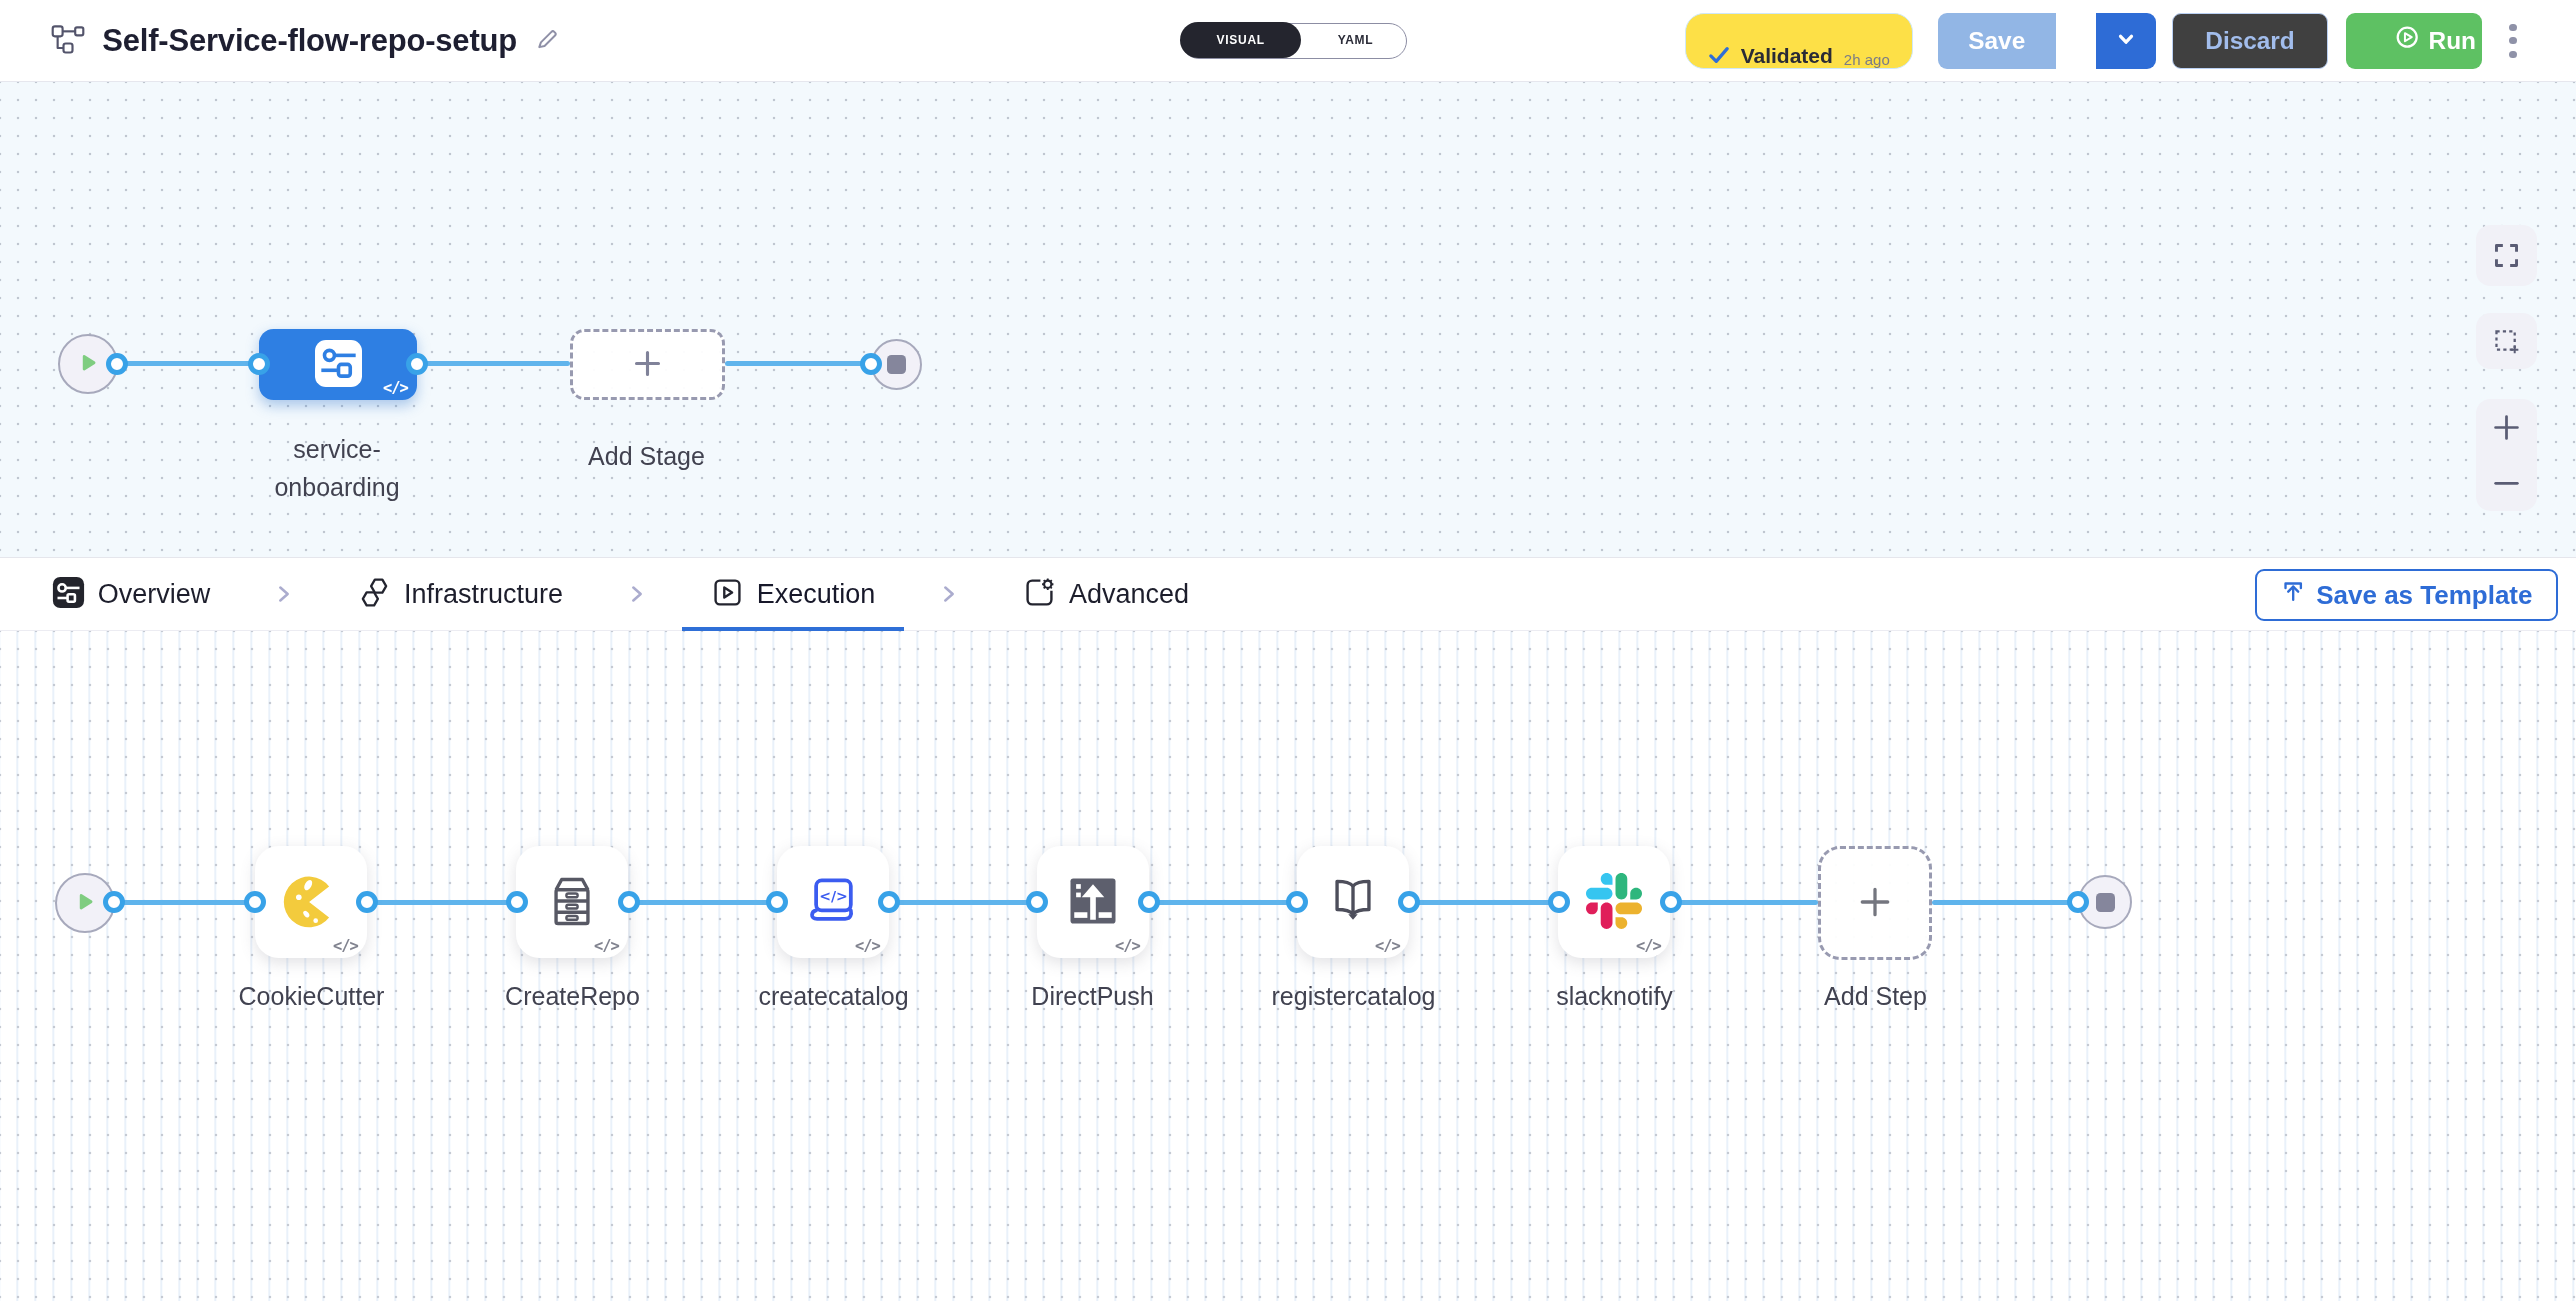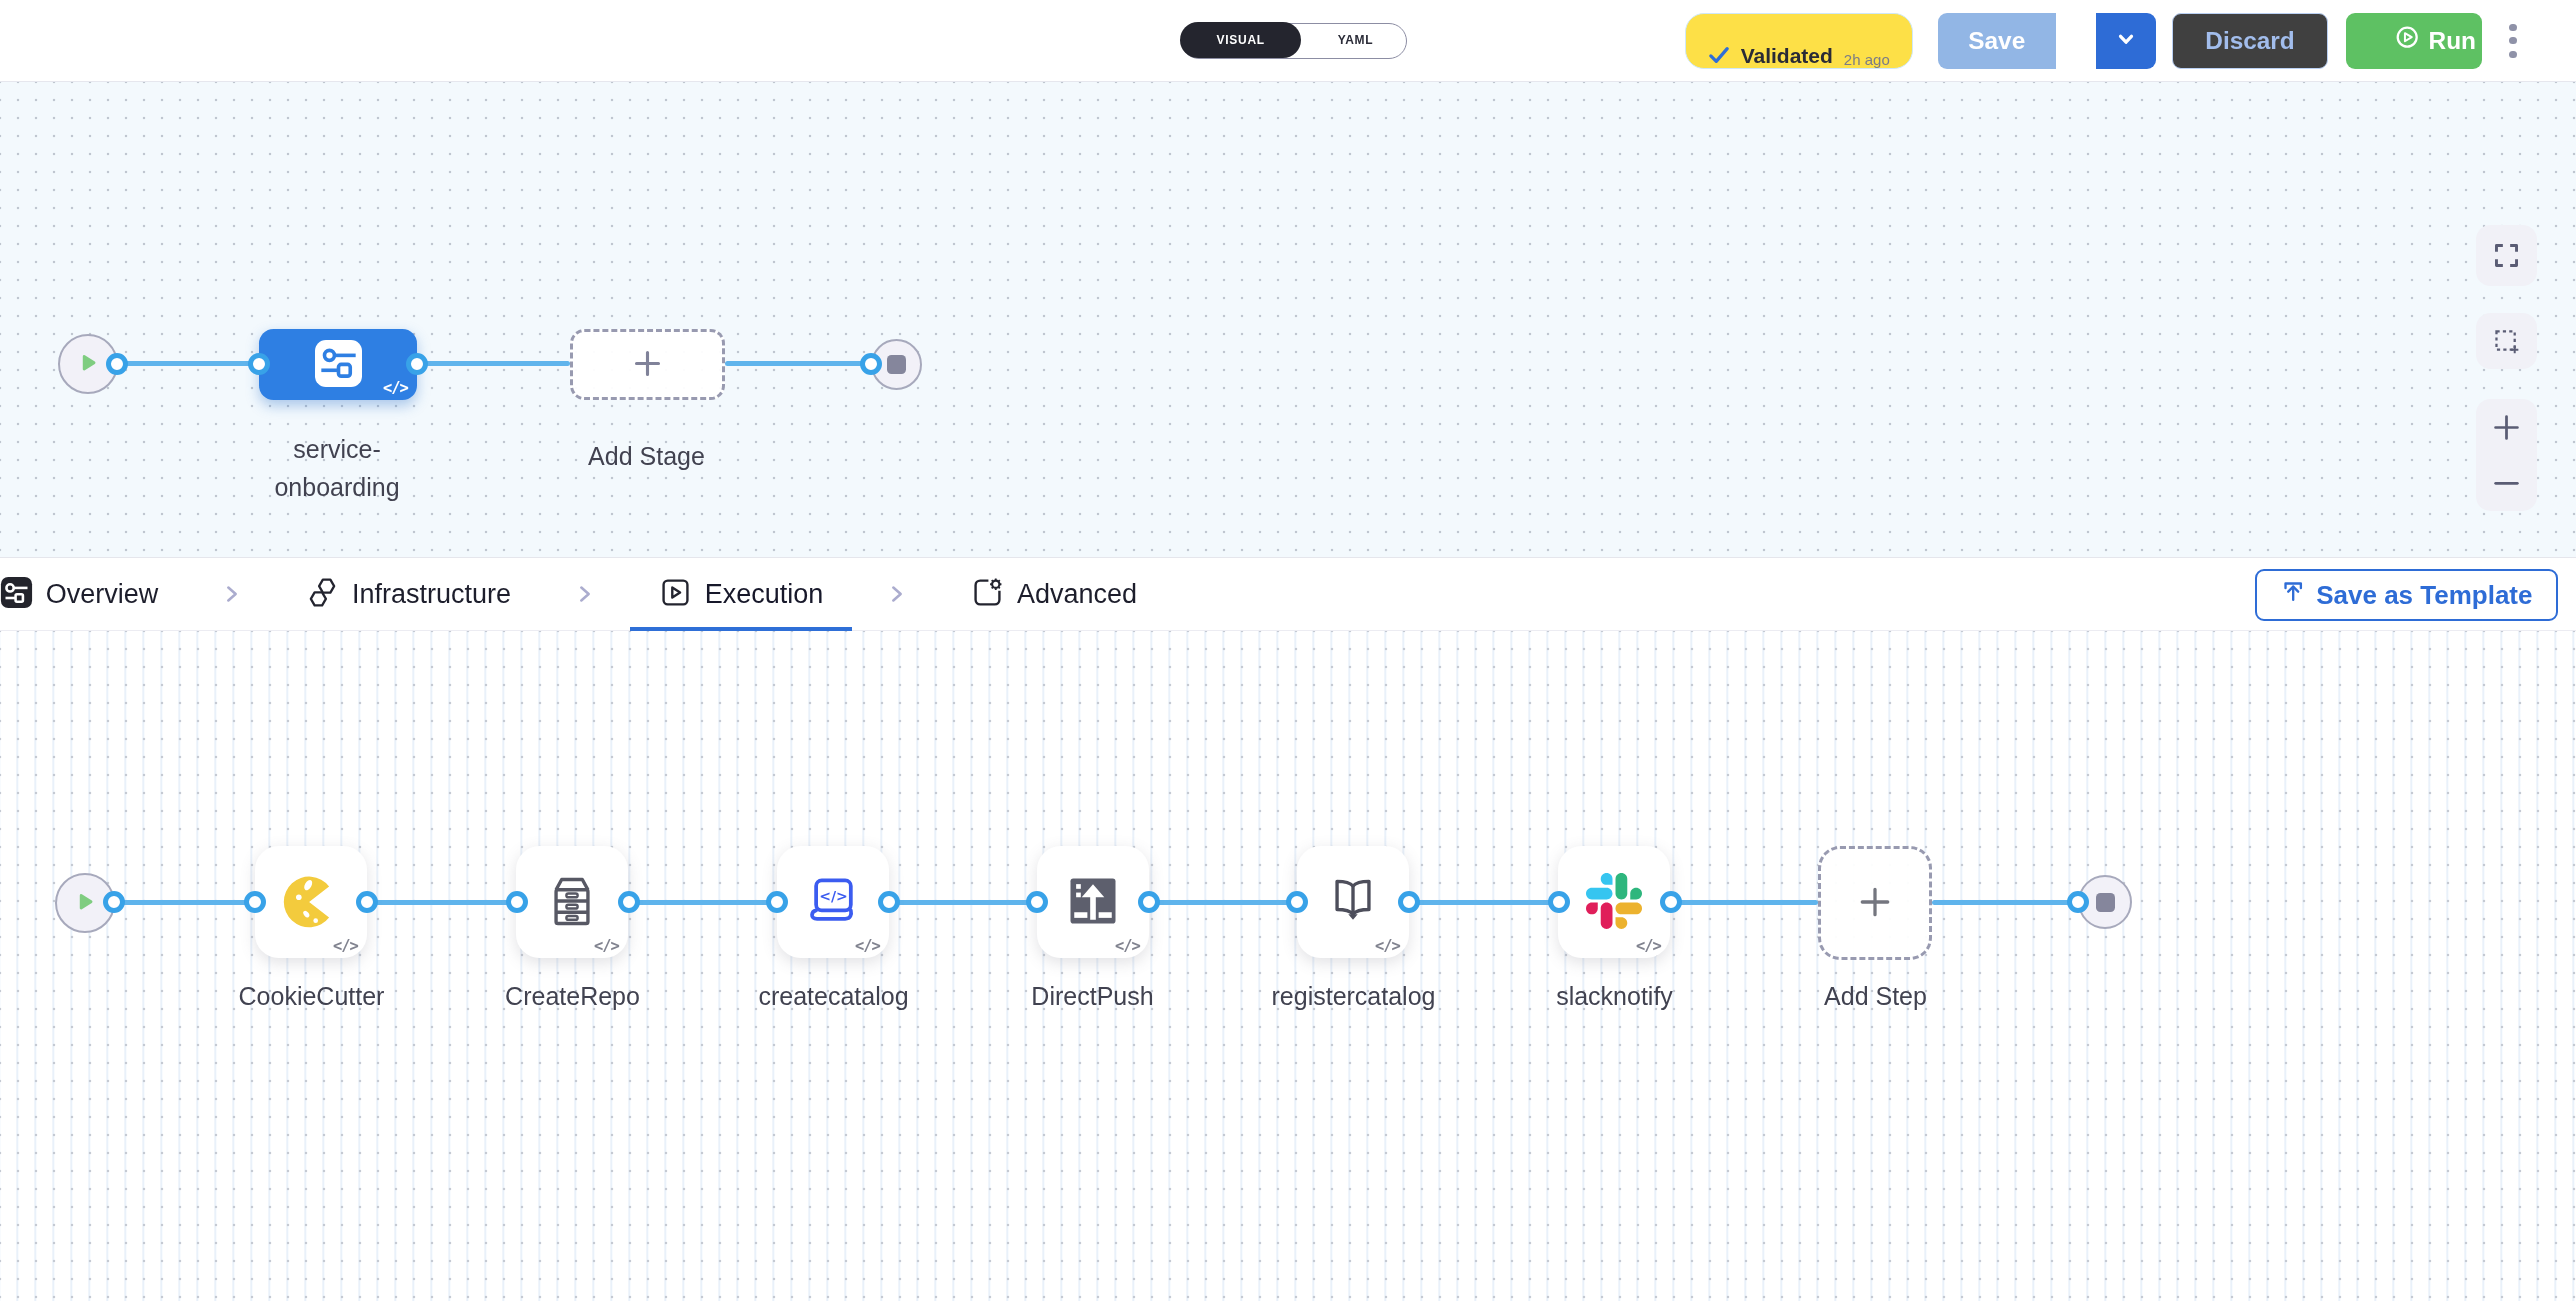--- a/index.html
+++ b/index.html
@@ -67,39 +67,56 @@
              box-shadow:0 4.5px 14.5px rgba(96,97,112,.18);display:flex;align-items:center;
              justify-content:center;z-index:2;cursor:pointer;}
 
   
   .cv-ctrl{position:absolute;right:39px;width:61px;border-radius:14.5px;background:#f1f1f7;
            display:flex;flex-direction:column;align-items:center;justify-content:center;z-index:5;}
   .cv-btn{width:61px;height:56px;display:flex;align-items:center;justify-content:center;cursor:pointer;}
 
   
   .tabbar{position:relative;height:74px;background:#fff;border-top:0.9px solid #e5e6ec;
-          border-bottom:0.9px solid #ececf2;display:flex;align-items:center;
+          border-bottom:0.9px solid #ececf2;display:flex;align-items:center;padding-left:52px;
           box-sizing:border-box;}
   .tab{position:relative;height:74px;display:flex;align-items:center;gap:12.7px;cursor:pointer;}
   .tab-label{font-size:27px;color:#1d1e2c;}
   .tab.active .tab-label{color:#17182a;}
   .tab.active::after{content:"";position:absolute;left:-29px;right:-29px;bottom:-0.9px;height:5.4px;
                      background:#2f6fd7;}
   .tab-chev{margin:0 63px;display:flex;align-items:center;}
   .save-template{position:absolute;right:18px;top:11px;height:52px;padding:0 23.5px;background:#fff;
                  border:2.3px solid #2e6cd6;border-radius:9px;color:#2e6cd6;font-size:26px;
                  font-weight:bold;display:flex;align-items:center;gap:11px;box-sizing:border-box;
                  cursor:pointer;}
 </style>
 </head>
 <body>
 
 <div id="app">
 
   <div class="header">
+    <div class="title-wrap">
+      <span>
+        <svg width="36" height="36" viewBox="0 0 40 40" fill="none" stroke="#53546b" stroke-width="2.4" stroke-linejoin="round">
+          <rect x="3" y="6" width="11" height="11" rx="2.5"></rect>
+          <rect x="28" y="7" width="9" height="9" rx="2"></rect>
+          <rect x="15" y="25" width="10" height="10" rx="2.5"></rect>
+          <path d="M14,11.5 H28"></path>
+            <path d="M8.5,17 V30 H15"></path>
+        </svg>
+      </span>
+      <span class="page-title">Self-Service-flow-repo-setup</span>
+      <span style="cursor:pointer;">
+        <svg width="27" height="27" viewBox="0 0 30 30" fill="none" stroke="#8f90a7" stroke-width="2.2" stroke-linejoin="round">
+          <path d="M7,23.5 L8.8,18.2 L20.5,6.5 a2.2,2.2 0 0 1 3.1,0 l0.9,0.9 a2.2,2.2 0 0 1 0,3.1 L12.8,22.2 L7,23.5 Z"></path>
+        </svg>
+      </span>
+    </div>
 
     <div class="mode-toggle">
       <div class="mode-seg mode-visual">VISUAL</div>
       <div class="mode-seg mode-yaml">YAML</div>
     </div>
 
     <div class="header-right">
       <div class="validated">
         <span>
           <svg width="22" height="20" viewBox="0 0 24 22" fill="none" stroke="#2f6fd7" stroke-width="3.6" stroke-linecap="round" stroke-linejoin="round">

